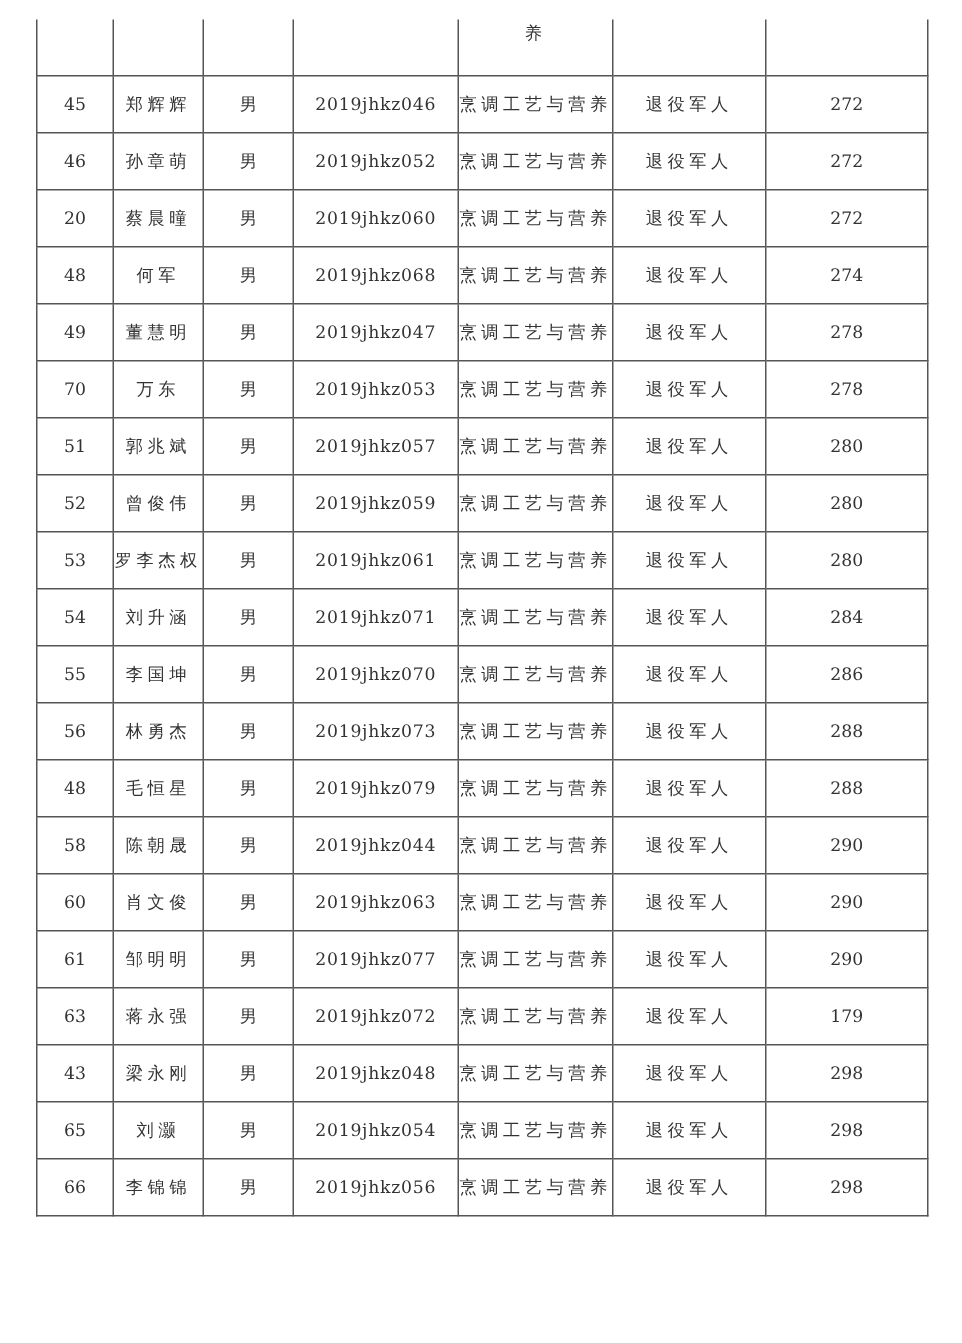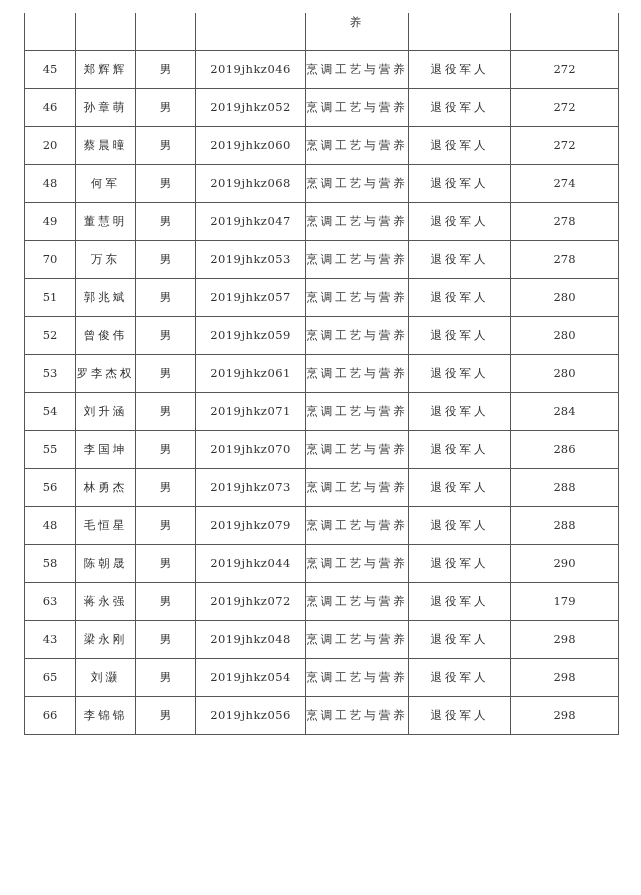--- a/index.html
+++ b/index.html
@@ -160,20 +160,38 @@
       <tr>
         <td>58</td>
         <td class="c-name light-left">陈朝晟</td>
         <td>男</td>
         <td class="c-id light-left">2019jhkz044</td>
         <td class="c-major">烹调工艺与营养</td>
         <td class="c-cat">退役军人</td>
         <td>290</td>
       </tr>
       <tr>
+        <td>60</td>
+        <td class="c-name light-left">肖文俊</td>
+        <td>男</td>
+        <td class="c-id light-left">2019jhkz063</td>
+        <td class="c-major">烹调工艺与营养</td>
+        <td class="c-cat">退役军人</td>
+        <td>290</td>
+      </tr>
+      <tr>
+        <td>61</td>
+        <td class="c-name light-left">邹明明</td>
+        <td>男</td>
+        <td class="c-id light-left">2019jhkz077</td>
+        <td class="c-major">烹调工艺与营养</td>
+        <td class="c-cat">退役军人</td>
+        <td>290</td>
+      </tr>
+      <tr>
         <td>63</td>
         <td class="c-name light-left">蒋永强</td>
         <td>男</td>
         <td class="c-id light-left">2019jhkz072</td>
         <td class="c-major">烹调工艺与营养</td>
         <td class="c-cat">退役军人</td>
         <td>179</td>
       </tr>
       <tr>
         <td>43</td>

